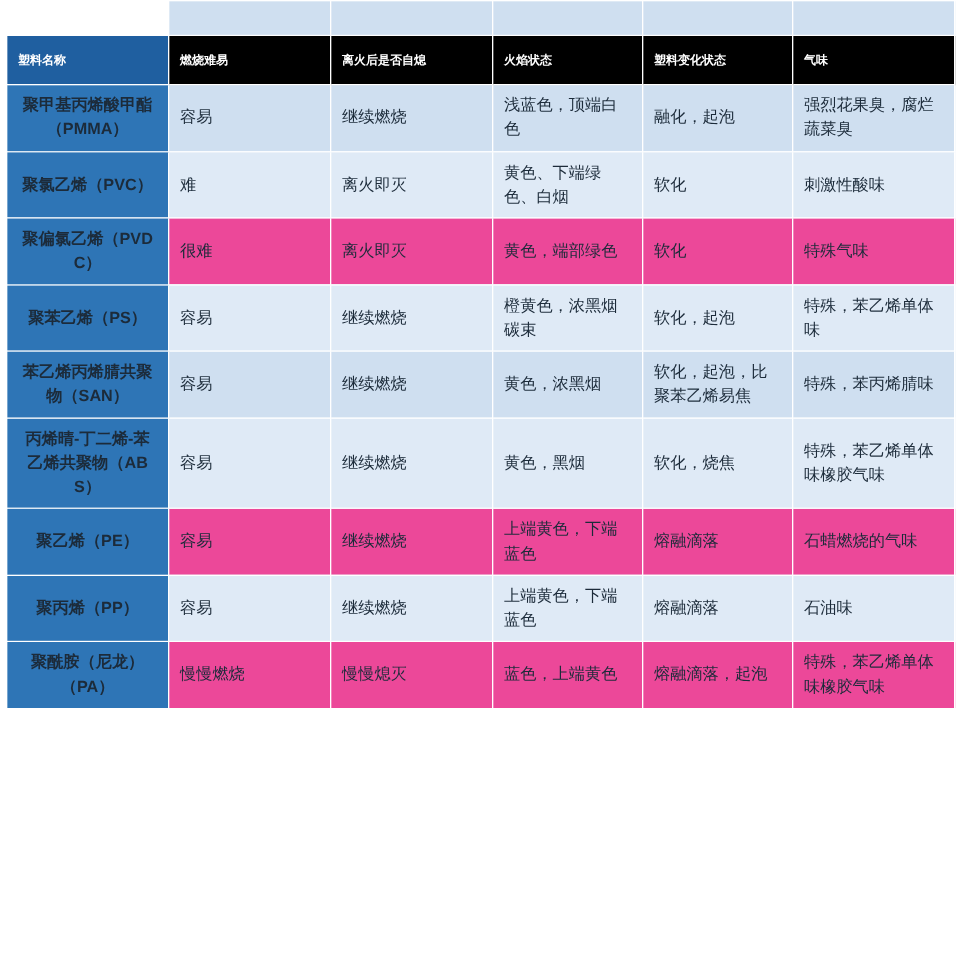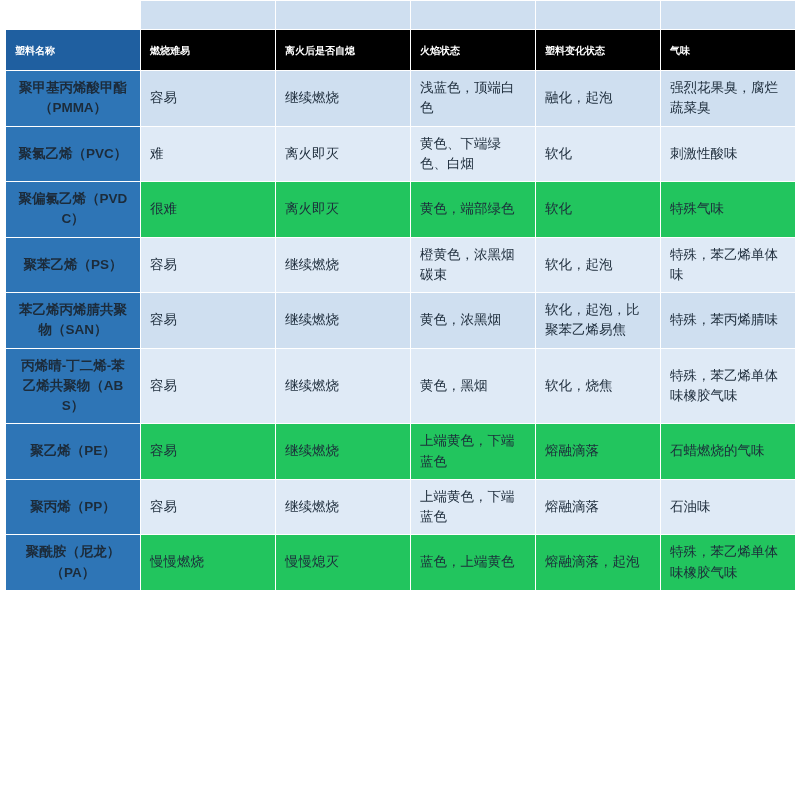--- a/index.html
+++ b/index.html
@@ -78,21 +78,21 @@
     line-height: 1.6;
     text-align: center;
   }
   td.body-cell {
     background: #cfdff0;
   }
   tr.alt td.body-cell {
     background: #dfeaf6;
   }
   tr.alt2 td.body-cell {
-    background: #22c55e;
+    background: #ec4899;
   }
   .cut-row td {
     height: 18px;
     overflow: hidden;
   }
 </style>
 </head>
 <body>
 
 <div class="page">

